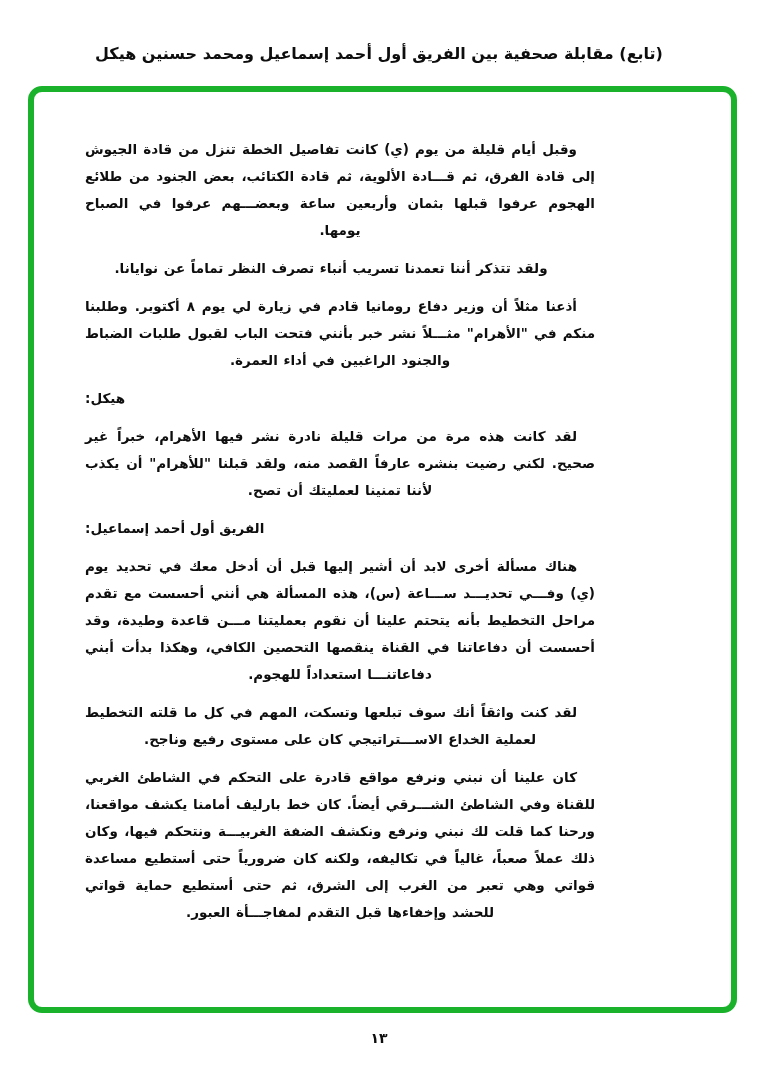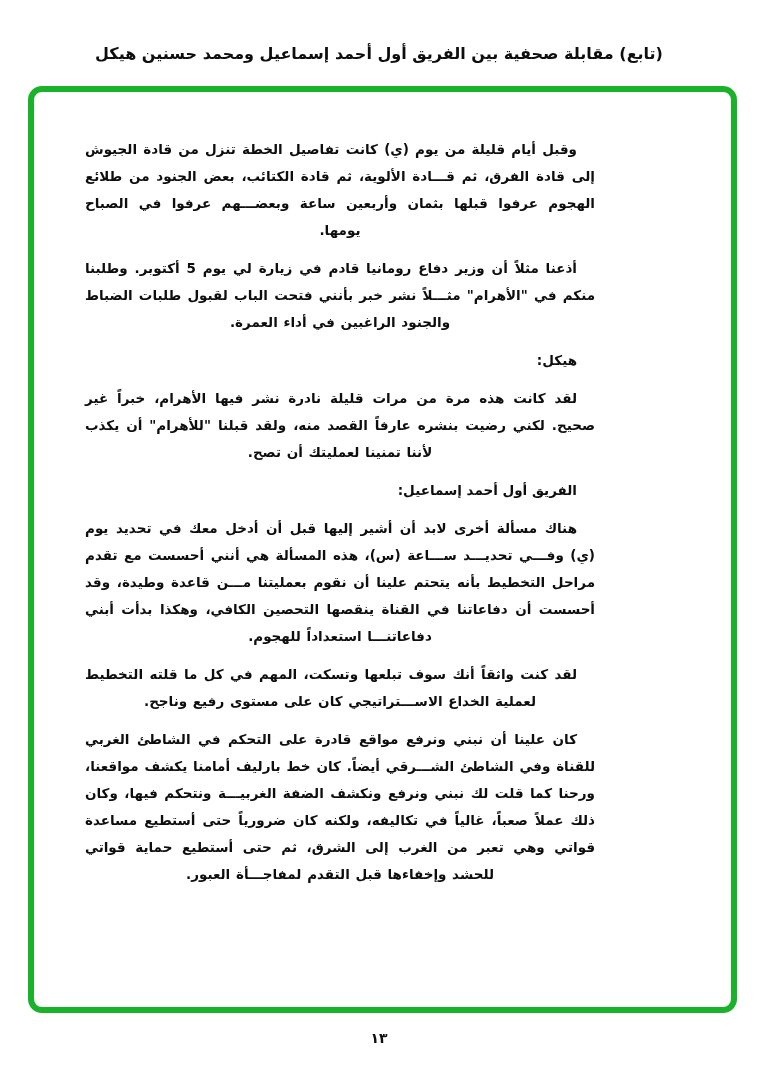--- a/index.html
+++ b/index.html
@@ -48,21 +48,21 @@
   }
   .para {
     margin: 6px 0 11px 0;
     text-align: justify;
     text-align-last: center;
     text-indent: 18px;
     word-spacing: 1px;
   }
   .speaker {
     margin: 0 0 11px 0;
-    text-align: right;
+    text-align: left;
     text-indent: 18px;
   }
   .page-number {
     position: absolute;
     top: 1030px;
     left: 0;
     right: 0;
     text-align: center;
     direction: rtl;
     font-size: 14px;
@@ -71,21 +71,22 @@
 </style>
 </head>
 <body>
 
 <div class="page-header">(تابع) مقابلة صحفية بين الفريق أول أحمد إسماعيل ومحمد حسنين هيكل</div>
 
 <div class="frame" style="border-color: rgb(26, 178, 43);"></div>
 
 <div class="content">
   <p class="para">وقبل أيام قليلة من يوم (ي) كانت تفاصيل الخطة تنزل من قادة الجيوش إلى قادة الفرق، ثم قـــادة الألوية، ثم قادة الكتائب، بعض الجنود من طلائع الهجوم عرفوا قبلها بثمان وأربعين ساعة وبعضـــهم عرفوا في الصباح يومها.</p>
-  <p class="para">أذعنا مثلاً أن وزير دفاع رومانيا قادم في زيارة لي يوم 5 أكتوبر. وطلبنا منكم في "الأهرام" مثـــلاً نشر خبر بأنني فتحت الباب لقبول طلبات الضباط والجنود الراغبين في أداء العمرة.</p>
+  <p class="para">ولقد تتذكر أننا تعمدنا تسريب أنباء تصرف النظر تماماً عن نوايانا.</p>
+  <p class="para">أذعنا مثلاً أن وزير دفاع رومانيا قادم في زيارة لي يوم ٨ أكتوبر. وطلبنا منكم في "الأهرام" مثـــلاً نشر خبر بأنني فتحت الباب لقبول طلبات الضباط والجنود الراغبين في أداء العمرة.</p>
   <p class="speaker">هيكل:</p>
   <p class="para">لقد كانت هذه مرة من مرات قليلة نادرة نشر فيها الأهرام، خبراً غير صحيح. لكني رضيت بنشره عارفاً القصد منه، ولقد قبلنا "للأهرام" أن يكذب لأننا تمنينا لعمليتك أن تصح.</p>
   <p class="speaker">الفريق أول أحمد إسماعيل:</p>
   <p class="para">هناك مسألة أخرى لابد أن أشير إليها قبل أن أدخل معك في تحديد يوم (ي) وفـــي تحديـــد ســـاعة (س)، هذه المسألة هي أنني أحسست مع تقدم مراحل التخطيط بأنه يتحتم علينا أن نقوم بعمليتنا مـــن قاعدة وطيدة، وقد أحسست أن دفاعاتنا في القناة ينقصها التحصين الكافي، وهكذا بدأت أبني دفاعاتنـــا استعداداً للهجوم.</p>
   <p class="para">لقد كنت واثقاً أنك سوف تبلعها وتسكت، المهم في كل ما قلته التخطيط لعملية الخداع الاســـتراتيجي كان على مستوى رفيع وناجح.</p>
   <p class="para">كان علينا أن نبني ونرفع مواقع قادرة على التحكم في الشاطئ الغربي للقناة وفي الشاطئ الشـــرقي أيضاً. كان خط بارليف أمامنا يكشف مواقعنا، ورحنا كما قلت لك نبني ونرفع ونكشف الضفة الغربيـــة ونتحكم فيها، وكان ذلك عملاً صعباً، غالياً في تكاليفه، ولكنه كان ضرورياً حتى أستطيع مساعدة قواتي وهي تعبر من الغرب إلى الشرق، ثم حتى أستطيع حماية قواتي للحشد وإخفاءها قبل التقدم لمفاجـــأة العبور.</p>
 </div>
 
 <div class="page-number">١٣</div>
 

